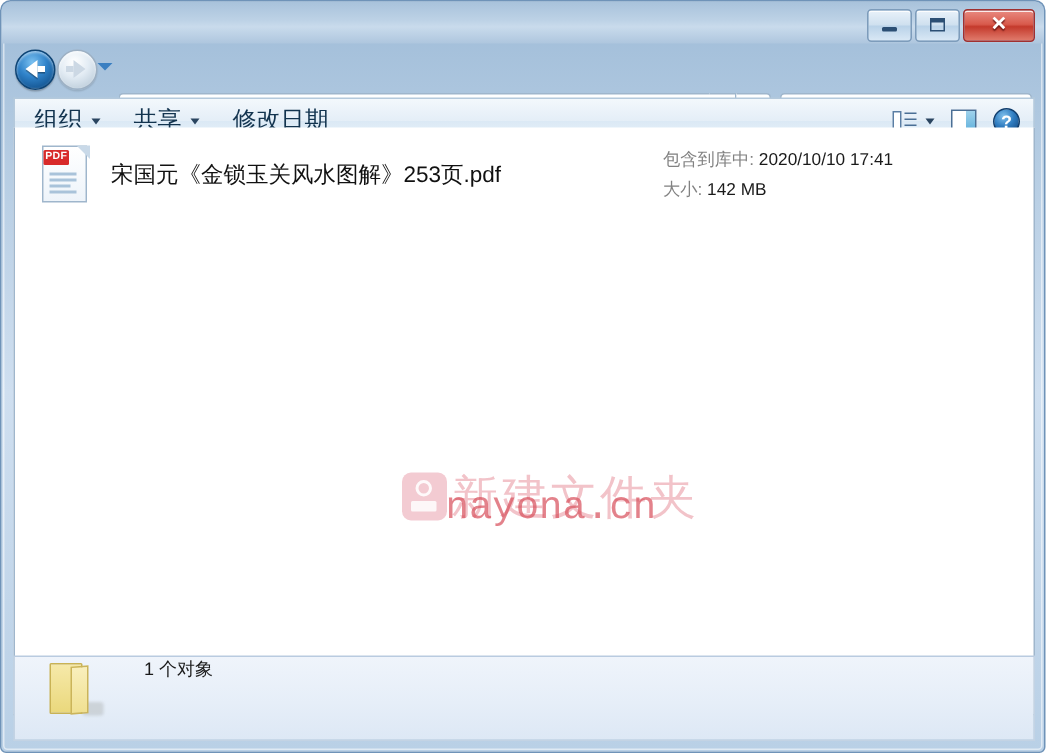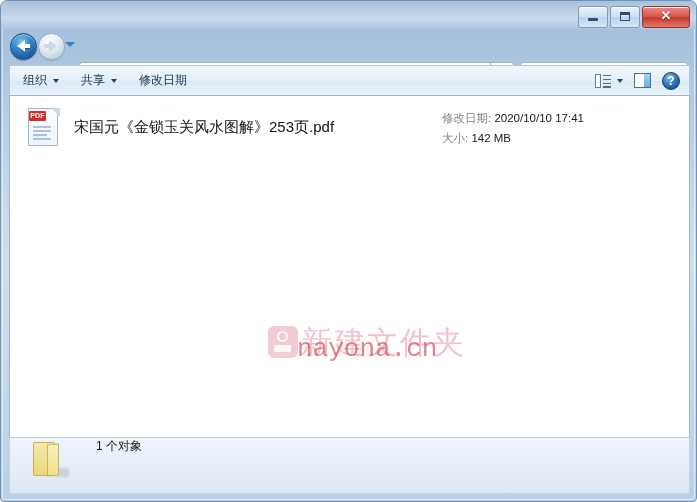--- a/index.html
+++ b/index.html
@@ -300,21 +300,21 @@
     box-sizing: border-box;
     display: flex;
     align-items: center;
   }
   .tb-item {
     display: flex;
     align-items: center;
     height: 22px;
     padding: 0 8px;
     margin-left: 4px;
-    font-size: 12px;
+    font-size: 16px;
     color: #13344f;
     white-space: nowrap;
     border: 1px solid transparent;
     border-radius: 3px;
     cursor: default;
   }
   .tb-caret {
     margin-left: 6px;
     width: 0; height: 0;
     border-left: 3.5px solid transparent;
@@ -391,21 +391,21 @@
     font-size: 12px;
     font-weight: bold;
     text-align: center;
     line-height: 17px;
     box-sizing: border-box;
   }
 
   
   #content {
     position: absolute;
-    left: 8px; top: 95px;
+    left: 8px; top: 84px;
     width: 681px; height: 392px;
     background: #ffffff;
     border: 1px solid #9fb6cc;
     border-top: none;
     box-sizing: border-box;
     overflow: hidden;
   }
 
   #file-row {
     position: absolute;
@@ -673,21 +673,21 @@
         <span class="tl" style="top:22px; width:18px;"></span>
         <span class="tl" style="top:26px; width:14px;"></span>
         <span class="tl" style="top:30px; width:18px;"></span>
         <span class="badge">PDF</span>
       </span>
       <span id="file-name">宋国元《金锁玉关风水图解》253页.pdf</span>
     </div>
 
     <div id="file-meta">
       <div>
-        <span class="meta-label">修改日期:</span>
+        <span class="meta-label">包含到库中:</span>
         <span class="meta-value">2020/10/10 17:41</span>
       </div>
       <div>
         <span class="meta-label">大小:</span>
         <span class="meta-value">142 MB</span>
       </div>
     </div>
 
     <div id="watermark">
       <span id="wm-seal"></span>

